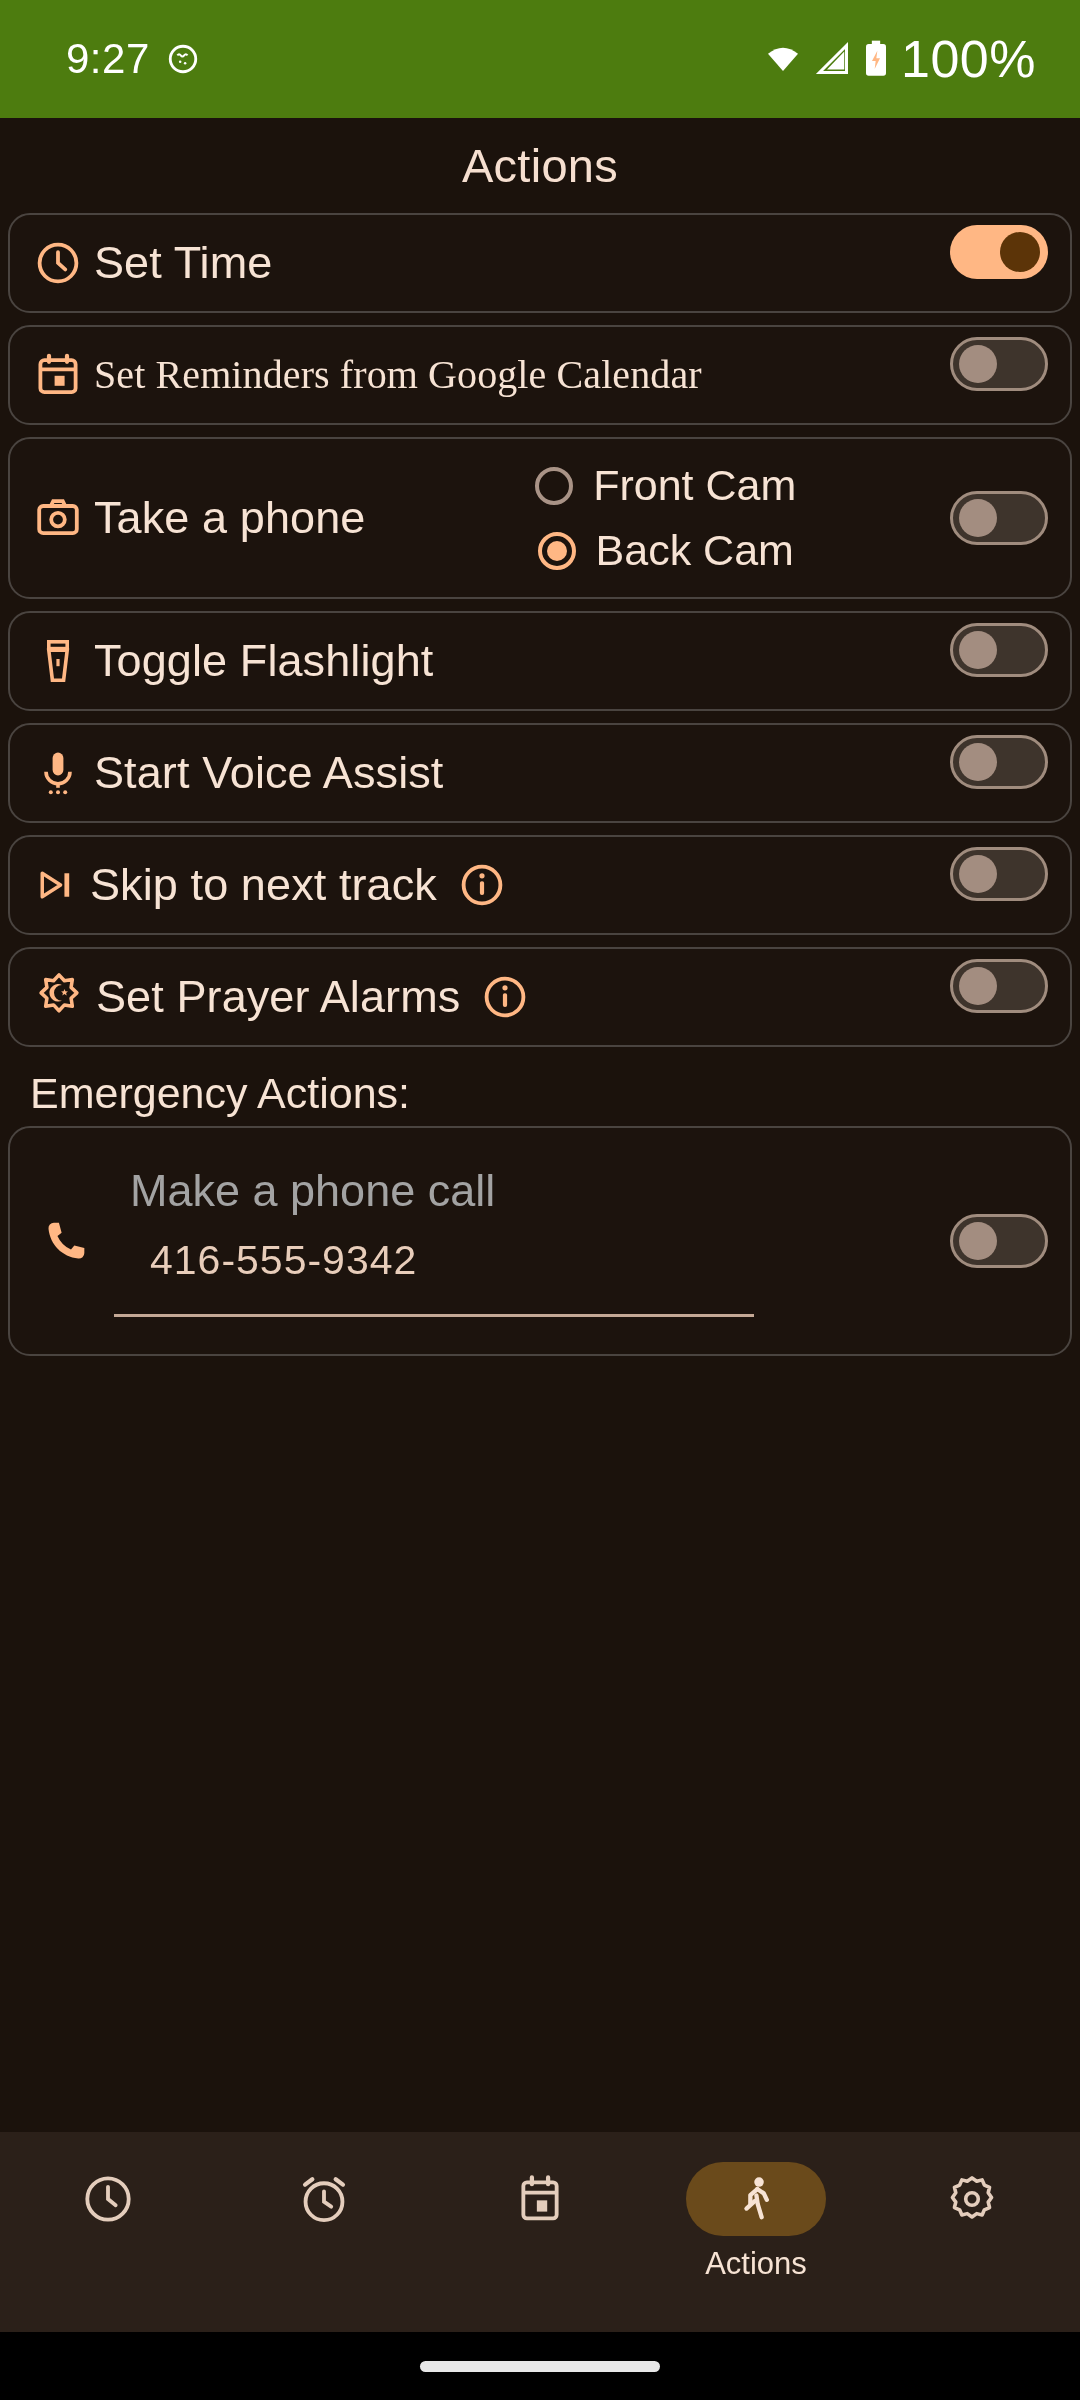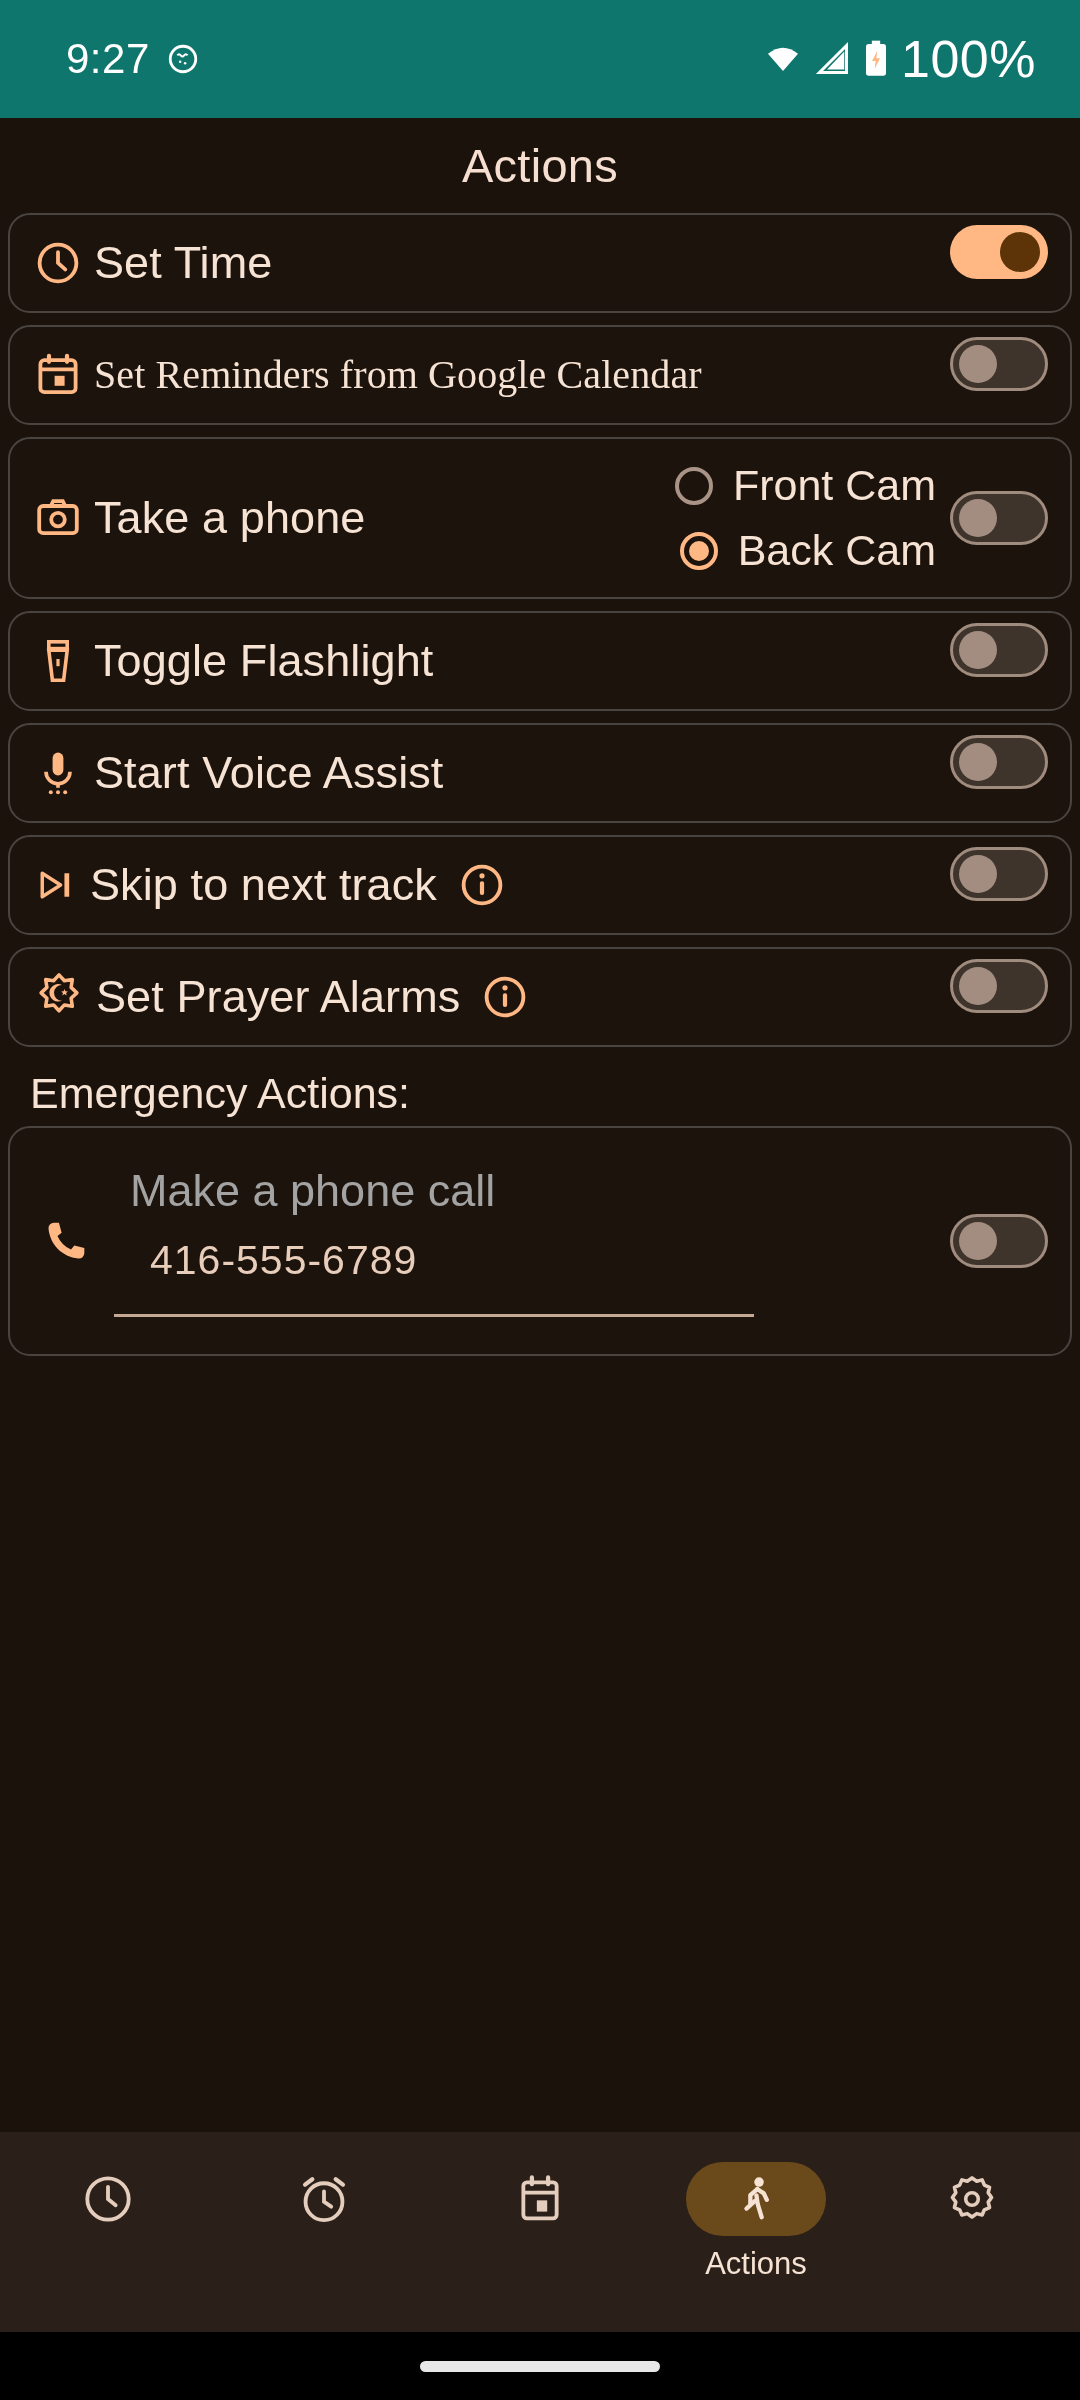--- a/index.html
+++ b/index.html
@@ -12,21 +12,21 @@
   .phone {
     position: relative;
     width: 1080px; height: 2400px;
     background: #1B120C;
     display: flex; flex-direction: column;
   }
 
   
   .statusbar {
     height: 118px;
-    background: #0f766e;
+    background: #4d7c0f;
     display: flex; align-items: center;
     padding: 0 44px 0 66px;
     flex: 0 0 auto;
   }
   .sb-left { display: flex; align-items: center; gap: 16px; }
   .sb-time { color: #FFFFFF; font-size: 42px; letter-spacing: .5px; }
   .sb-right { margin-left: auto; display: flex; align-items: center; gap: 12px; }
   .sb-batt-label { color: #FFFFFF; font-size: 52px; letter-spacing: .5px; }
   .dnd-ico { width: 34px; height: 34px; }
 
@@ -82,21 +82,21 @@
   .toggle.off::after {
     content:""; position:absolute; left: 6px; top: 5px;
     width: 38px; height: 38px; border-radius: 50%; background: #A38D80;
   }
 
   
   .card.camera { align-items: center; min-height: 162px; padding-top: 8px; padding-bottom: 8px; }
   .cam-left { display: flex; align-items: center; gap: 12px; flex: 0 0 auto; }
   .cam-radios {
     flex: 1 1 auto; display: flex; flex-direction: column;
-    gap: 16px; align-items: flex-end; padding-left: 30px;
+    gap: 16px; align-items: center; padding-left: 30px;
   }
   .radio-row { display: flex; align-items: center; gap: 20px; }
   .radio {
     width: 38px; height: 38px; border-radius: 50%;
     border: 4px solid #A99386; flex: 0 0 auto; position: relative;
   }
   .radio.sel { border-color: #FFB784; }
   .radio.sel::after {
     content:""; position:absolute; left:50%; top:50%;
     transform: translate(-50%,-50%);
@@ -295,21 +295,21 @@
     <div class="section-label">Emergency Actions:</div>
 
     <div class="card phonecall">
       <div class="pc-icon">
         <svg width="50" height="50" viewBox="0 0 24 24">
           <path d="M6.2 3.2 L8.6 3.2 L9.9 8 L7.9 9.6 a12.5 12.5 0 0 0 6.5 6.5 L16 14.1 L20.8 15.4 L20.8 17.8 a2.6 2.6 0 0 1 -2.9 2.6 C10.2 19.6 4.4 13.8 3.6 6.1 A2.6 2.6 0 0 1 6.2 3.2 Z" fill="#FFB784"></path>
         </svg>
       </div>
       <div class="pc-body">
         <div class="pc-title">Make a phone call</div>
-        <div class="pc-input">416-555-6789</div>
+        <div class="pc-input">416-555-9342</div>
       </div>
       <div class="toggle off"></div>
     </div>
 
   </div>
 
   <div class="navbar">
 
     <div class="nav-item">
       <div class="nav-pill">

